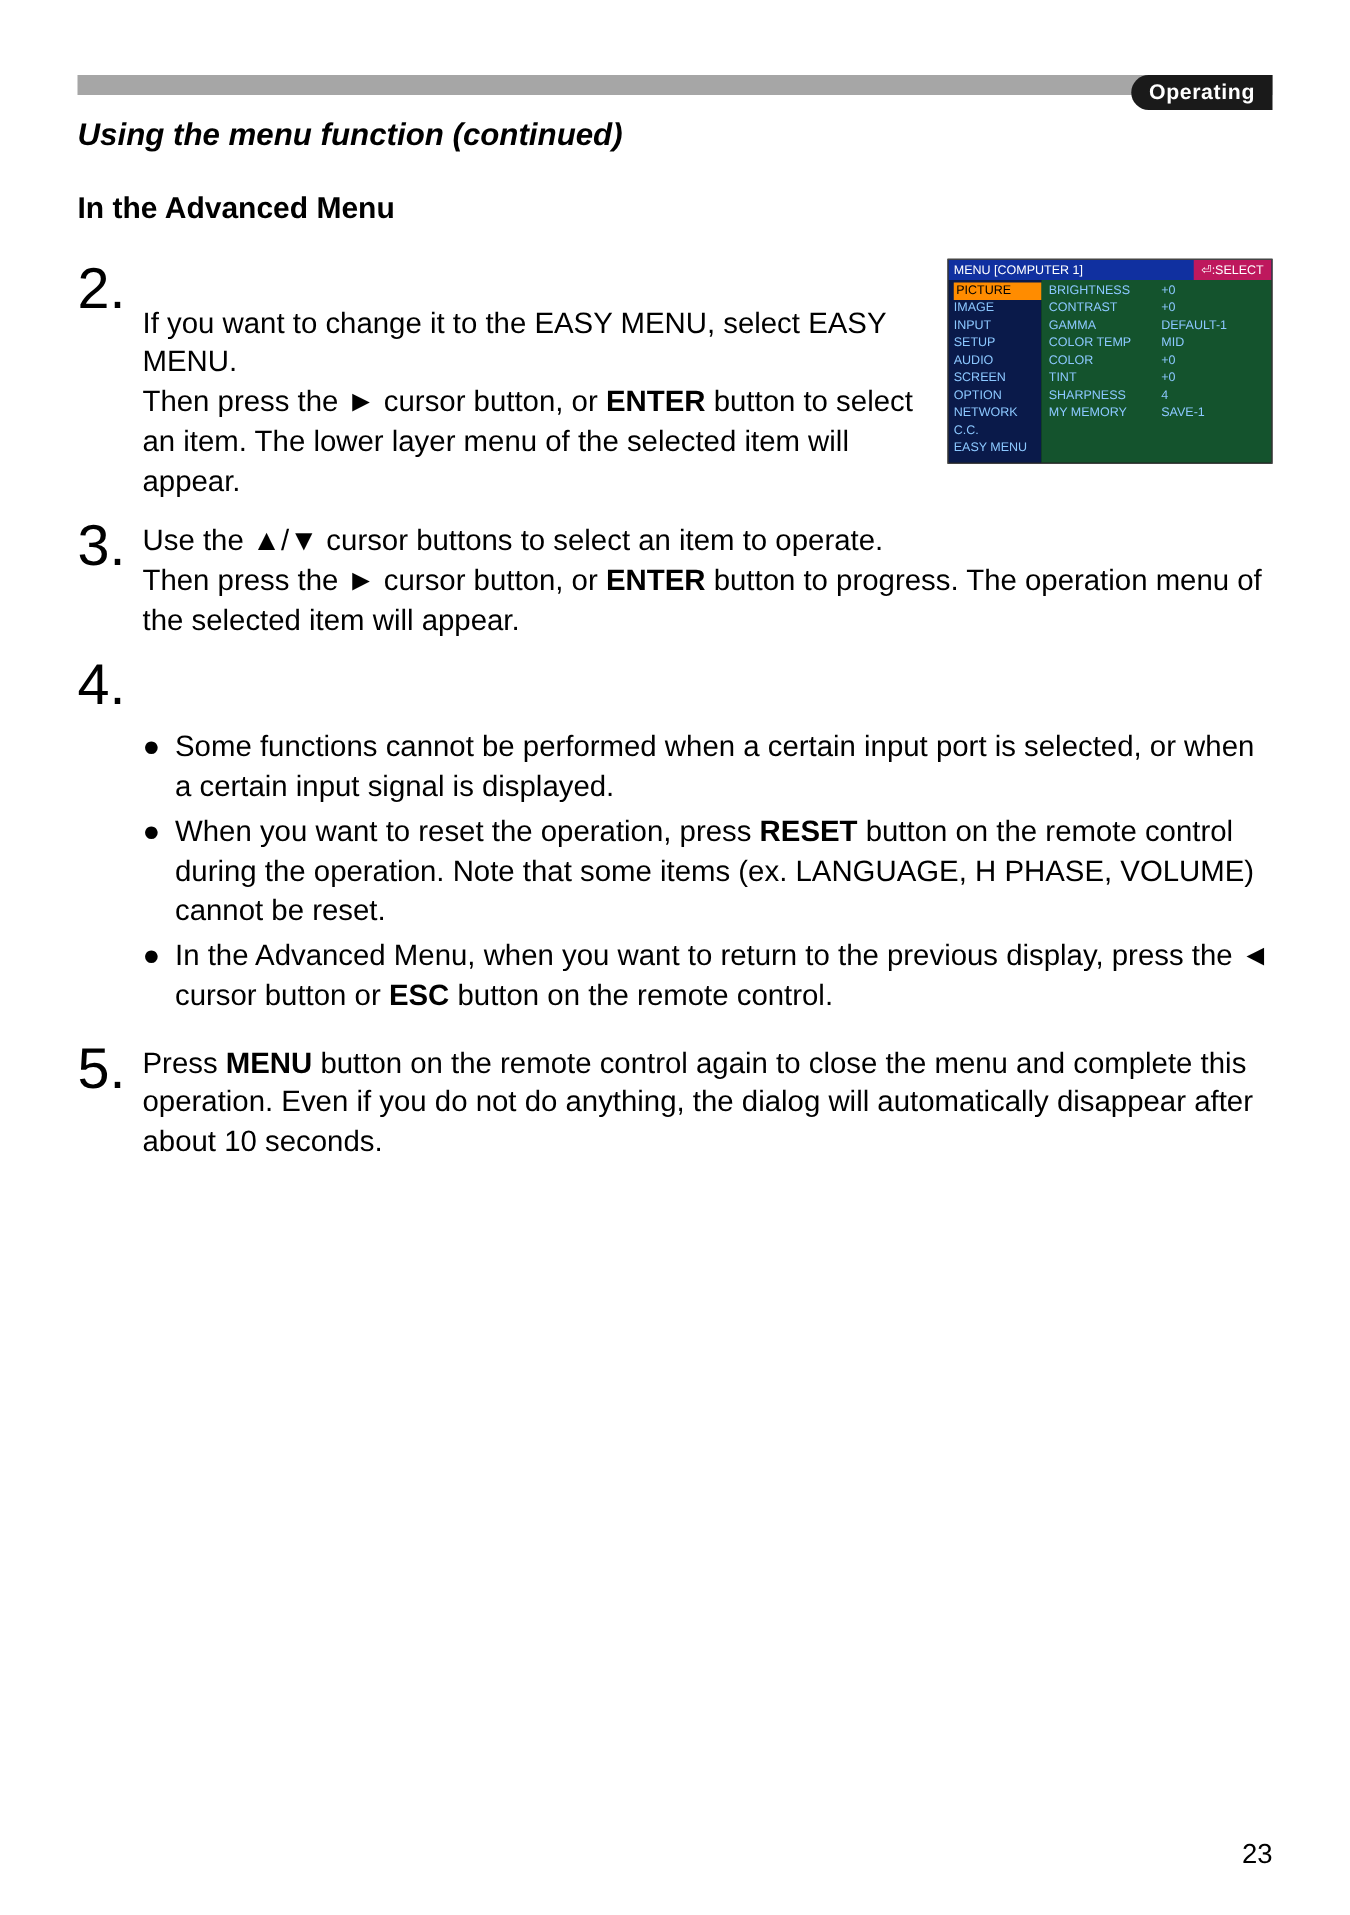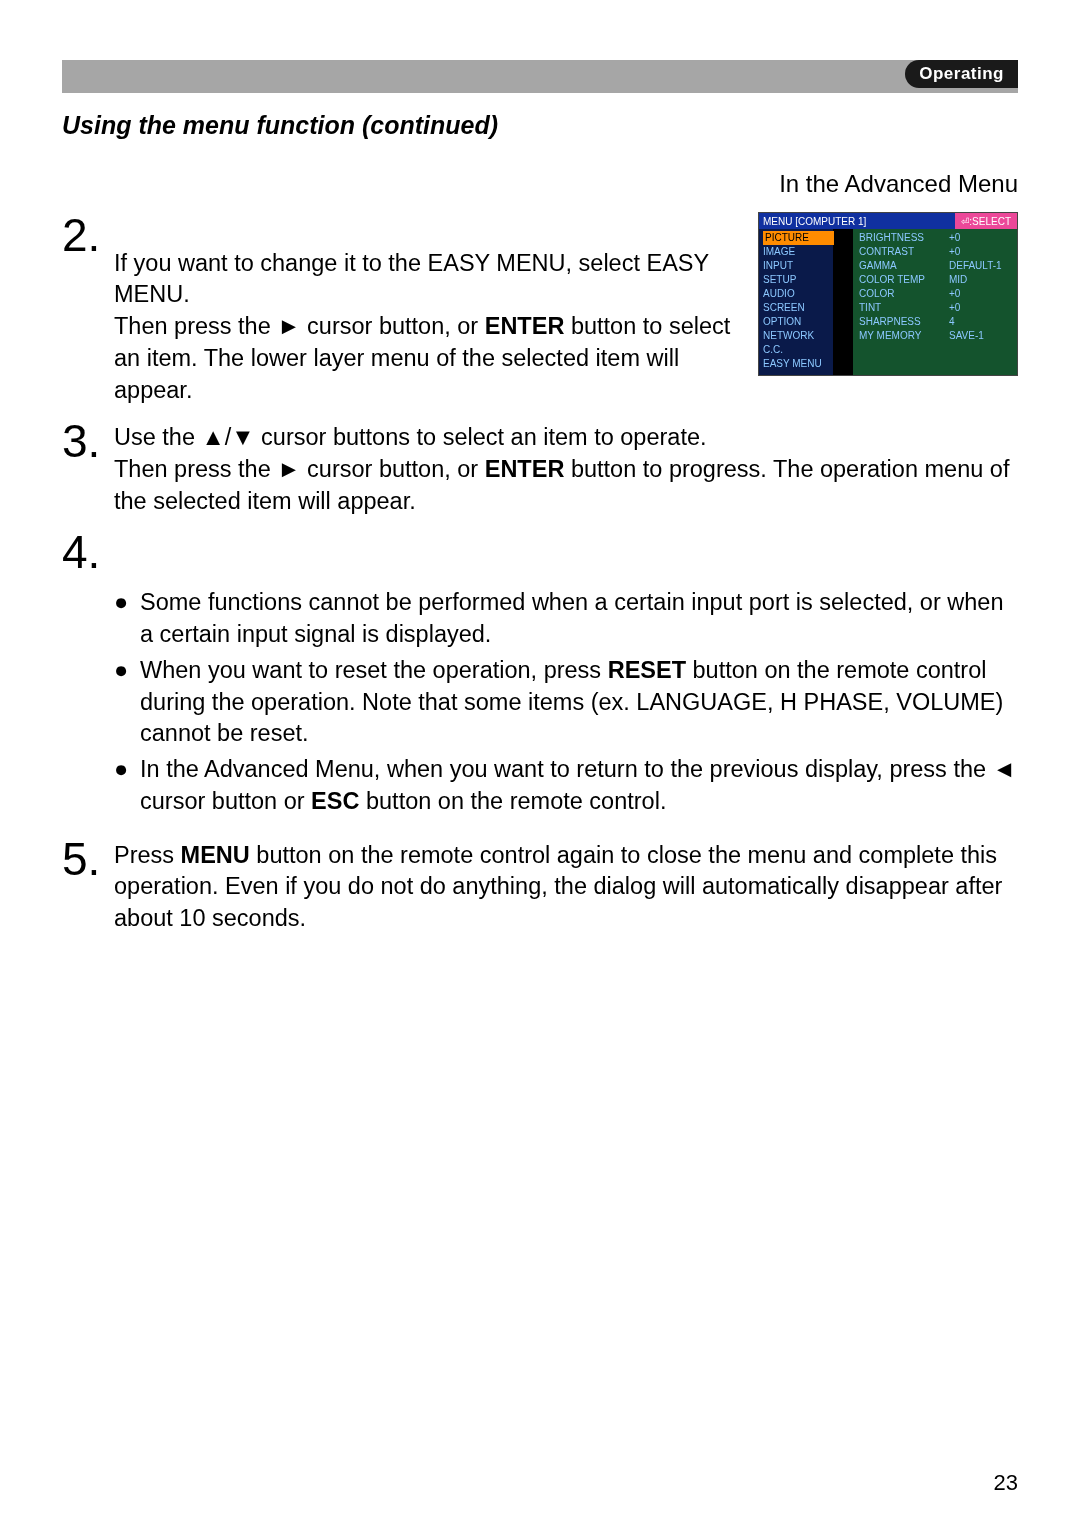--- a/index.html
+++ b/index.html
@@ -6,21 +6,21 @@
   body {
     width: 1080px;
     height: 1532px;
     font-family: Arial, Helvetica, sans-serif;
     background: #ffffff;
     color: #000000;
     position: relative;
     padding: 60px 62px 40px 62px;
   }
   .header-bar {
-    height: 33px;
+    height: 16px;
     background: #a6a6a6;
     position: relative;
     margin-bottom: 18px;
   }
   .header-right {
     position: absolute;
     right: 0;
     top: 0;
     height: 28px;
     background: #1a1a1a;
@@ -31,24 +31,23 @@
     border-radius: 14px 0 0 14px;
     letter-spacing: 0.5px;
   }
   .section-title {
     font-style: italic;
     font-weight: bold;
     font-size: 25px;
     margin-bottom: 30px;
   }
   .subsection-title {
-    font-weight: normal;
+    font-weight: bold;
     font-size: 24px;
-    margin-bottom: 14px;
-    text-align: right;
+    margin-bottom: 26px;
   }
   .step-row {
     display: flex;
     align-items: flex-start;
     margin-bottom: 12px;
   }
   .step-num {
     font-size: 46px;
     line-height: 1;
     width: 52px;
@@ -91,28 +90,27 @@
   .menu-fig .mf-header {
     display: flex;
     background: #1030a0;
     color: #fff;
     font-size: 10px;
     height: 16px;
     align-items: center;
   }
   .menu-fig .mf-header .mf-hl { flex: 1; padding-left: 4px; }
   .menu-fig .mf-header .mf-hr {
-    background: #ec4899;
+    background: #be185d;
     padding: 0 6px;
     height: 16px;
     display: flex; align-items: center;
   }
   .menu-fig .mf-body {
     display: flex;
-    gap: 20px;
   }
   .menu-fig .mf-left {
     width: 74px;
     background: #0a1a4a;
     padding: 2px 0 4px 4px;
     font-size: 10px;
     line-height: 14px;
     color: #8cc8ff;
   }
   .menu-fig .mf-left .sel {

